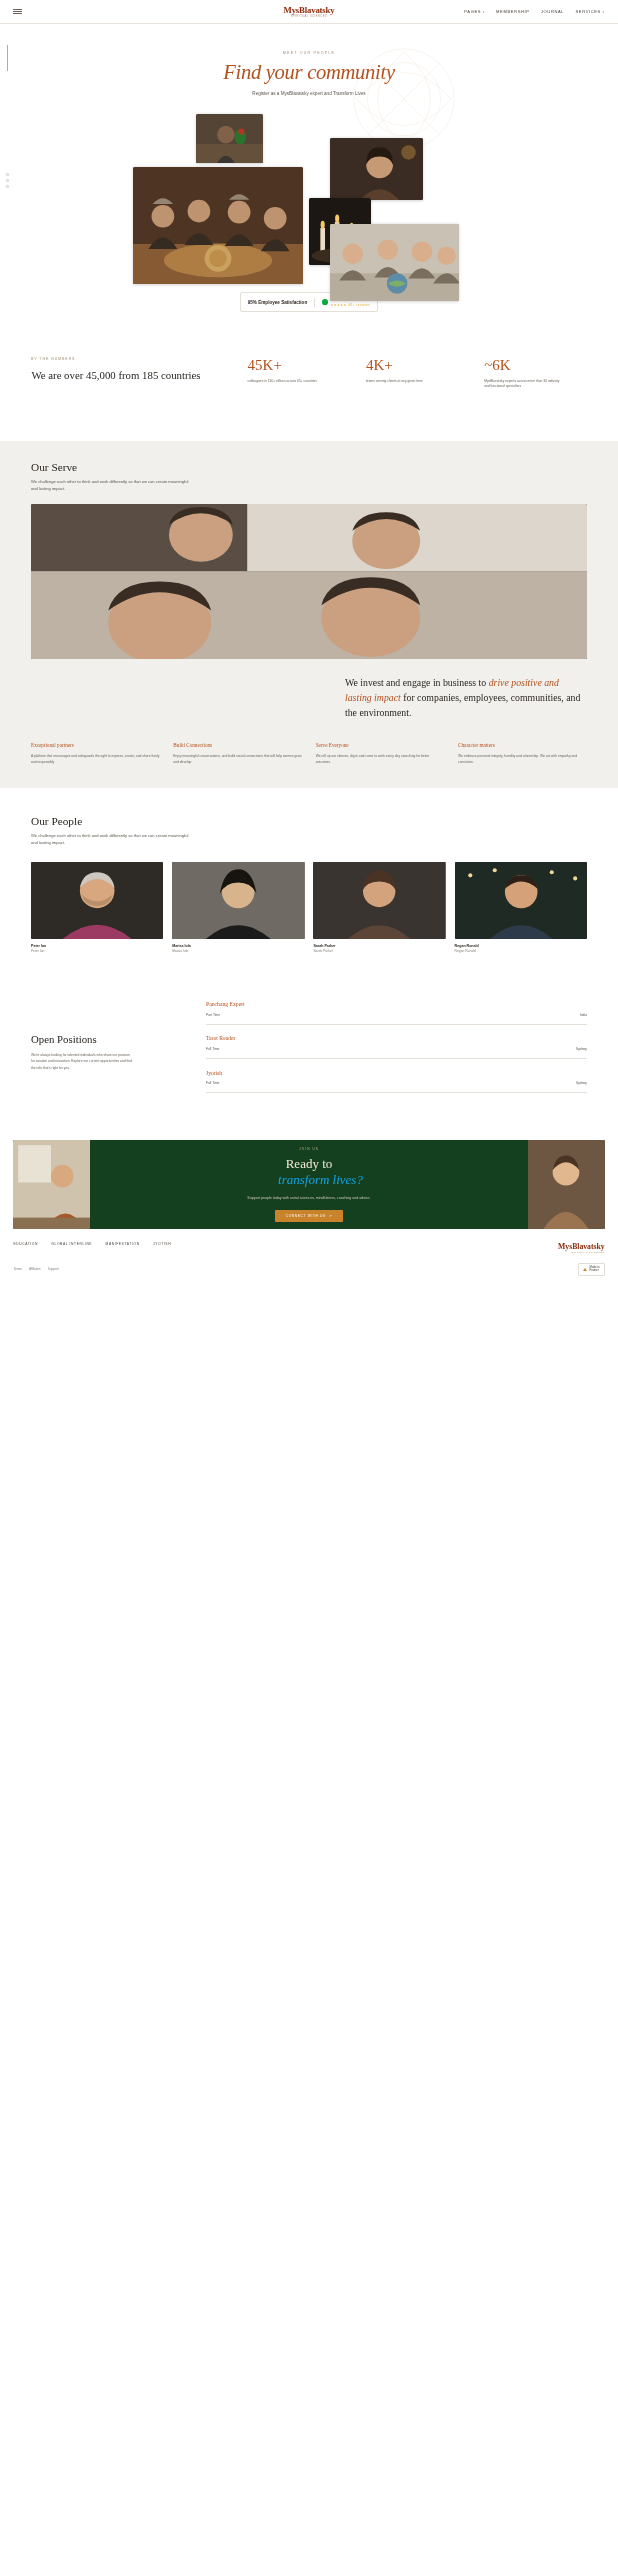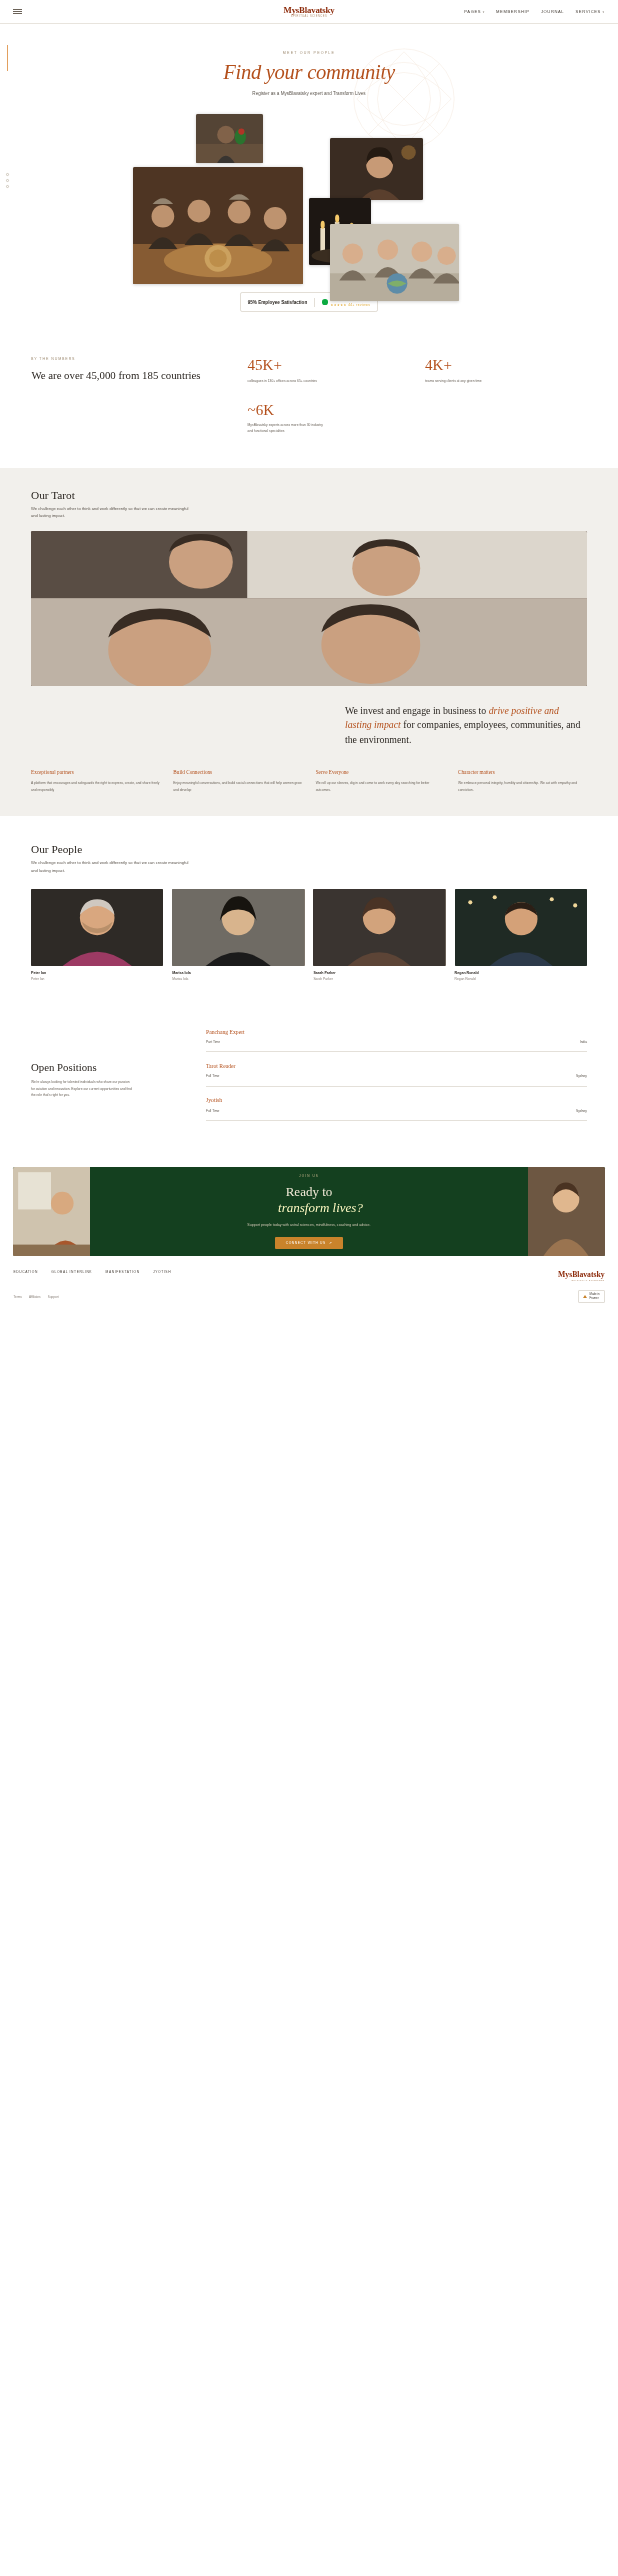--- a/index.html
+++ b/index.html
@@ -80,21 +80,21 @@
   
   .numbers { display: flex; padding: 29px 31px 33px 31px; gap: 20.6px; background:#fff;}
   .numbers .left { width: 170px; }
   .lbl-small {
     font-size: 3.6px; letter-spacing: 0.9px; color: #a08d74; text-transform: uppercase; margin-bottom: 7.2px;
   }
   .numbers h2 {
     font-family: "Liberation Serif", serif; font-weight: 400;
     font-size: 10.8px; line-height: 1.35; color: #2a2520; text-align: center;
   }
-  .stat-grid { flex: 1; display: grid; grid-template-columns: 1fr 1fr; gap: 17.5px 15.5px; padding-left: 26px;}
+  .stat-grid { flex: 1; display: grid; grid-template-columns: 1fr 1fr 1fr; gap: 17.5px 15.5px; padding-left: 26px;}
   .stat .v { font-family: "Liberation Serif", serif; font-size: 15px; color: #b4501c; font-weight: 400; }
   .stat .d { font-size: 3.3px; color: #6a6259; line-height: 1.75; margin-top: 4.6px; max-width: 77px; }
 
   
   .ethos { background: #f2f0ec; padding: 20.6px 31px 23px 31px; }
   .ethos h2 { font-family: "Liberation Serif", serif; font-size: 11.3px; font-weight: 400; color: #2a2520; }
   .ethos .lede { font-size: 4.1px; color: #5d564e; line-height: 1.8; margin-top: 4.6px; max-width: 165px; }
   .ethos-photo { margin-top: 11.3px; height: 155px; border-radius: 1.5px; overflow: hidden; position: relative; background:#6d6258;}
   .statement {
     margin: 17.5px 0 0 auto; width: 242px;
@@ -123,21 +123,21 @@
   .job { border-bottom: 0.5px solid #e4e0d9; padding-bottom: 4.1px; margin-bottom: 10.3px; }
   .job .title { font-family:"Liberation Serif",serif; font-size: 5.7px; color: #b4501c; margin-bottom: 5.7px; }
   .job .meta { display: flex; justify-content: space-between; font-size: 3.3px; color: #5d564e; padding-bottom: 3.1px;}
 
   
   .cta { margin: 5.2px 13.4px 0 13.4px; background: #14401f; border-radius: 1.5px; display: flex; align-items: stretch; height: 89px; overflow: hidden;}
   .cta .side { width: 77px; }
   .cta .mid { flex: 1; display: flex; flex-direction: column; align-items: center; justify-content: center; padding: 0 15.5px; }
   .cta .join { font-size: 3.1px; letter-spacing: 1.1px; color: #cbb88f; text-transform: uppercase; margin-bottom: 5.2px;}
   .cta h3 { font-family: "Liberation Serif", serif; font-size: 13px; font-weight: 400; color: #f3ead8; line-height: 1.25; text-align: center;}
-  .cta h3 .it { font-style: italic; color: #fef9c3; margin-left: 23px; }
+  .cta h3 .it { font-style: italic; color: #0ea5e9; margin-left: 23px; }
   .cta p { font-size: 3.6px; color: #cfc6b2; text-align: center; margin-top: 6.2px; line-height: 1.8; max-width: 134px;}
   .cta .btn {
     margin-top: 8.2px; background: #c9832b; color: #fff; font-size: 3.3px; letter-spacing: 0.6px;
     padding: 4.1px 10.3px; border-radius: 1px; text-transform: uppercase; display: inline-flex; gap: 3.1px; align-items:center;
   }
 
   
   .footer { padding: 13.4px 13.4px 9.3px 13.4px; display: flex; align-items: flex-start; }
   .footer .links { display: flex; gap: 13.4px; }
   .footer .links a { font-size: 3.3px; letter-spacing: 0.6px; color: #4a433c; text-transform: uppercase; text-decoration: none;}
@@ -318,21 +318,21 @@
       </div>
       <div class="stat">
         <div class="v">~6K</div>
         <div class="d">MysBlavatsky experts across more than 30 industry and functional specialties</div>
       </div>
       <div></div>
     </div>
   </div>
 
   <div class="ethos">
-    <h2>Our Tarot</h2>
+    <h2>Our Serve</h2>
     <p class="lede">We challenge each other to think and work differently so that we can create meaningful and lasting impact.</p>
 
     <div class="ethos-photo">
       <svg width="100%" height="100%" viewBox="0 0 1080 300" preserveAspectRatio="none">
         <rect width="1080" height="300" fill="#6e6158"></rect>
         <rect x="0" y="0" width="420" height="130" fill="#5e5249"></rect>
         <rect x="420" y="0" width="660" height="130" fill="#ece6dd"></rect>
         <rect x="0" y="130" width="1080" height="170" fill="#cbbfb2"></rect>
         <g fill="#d8ac8a">
           <ellipse cx="330" cy="60" rx="62" ry="52"></ellipse>

